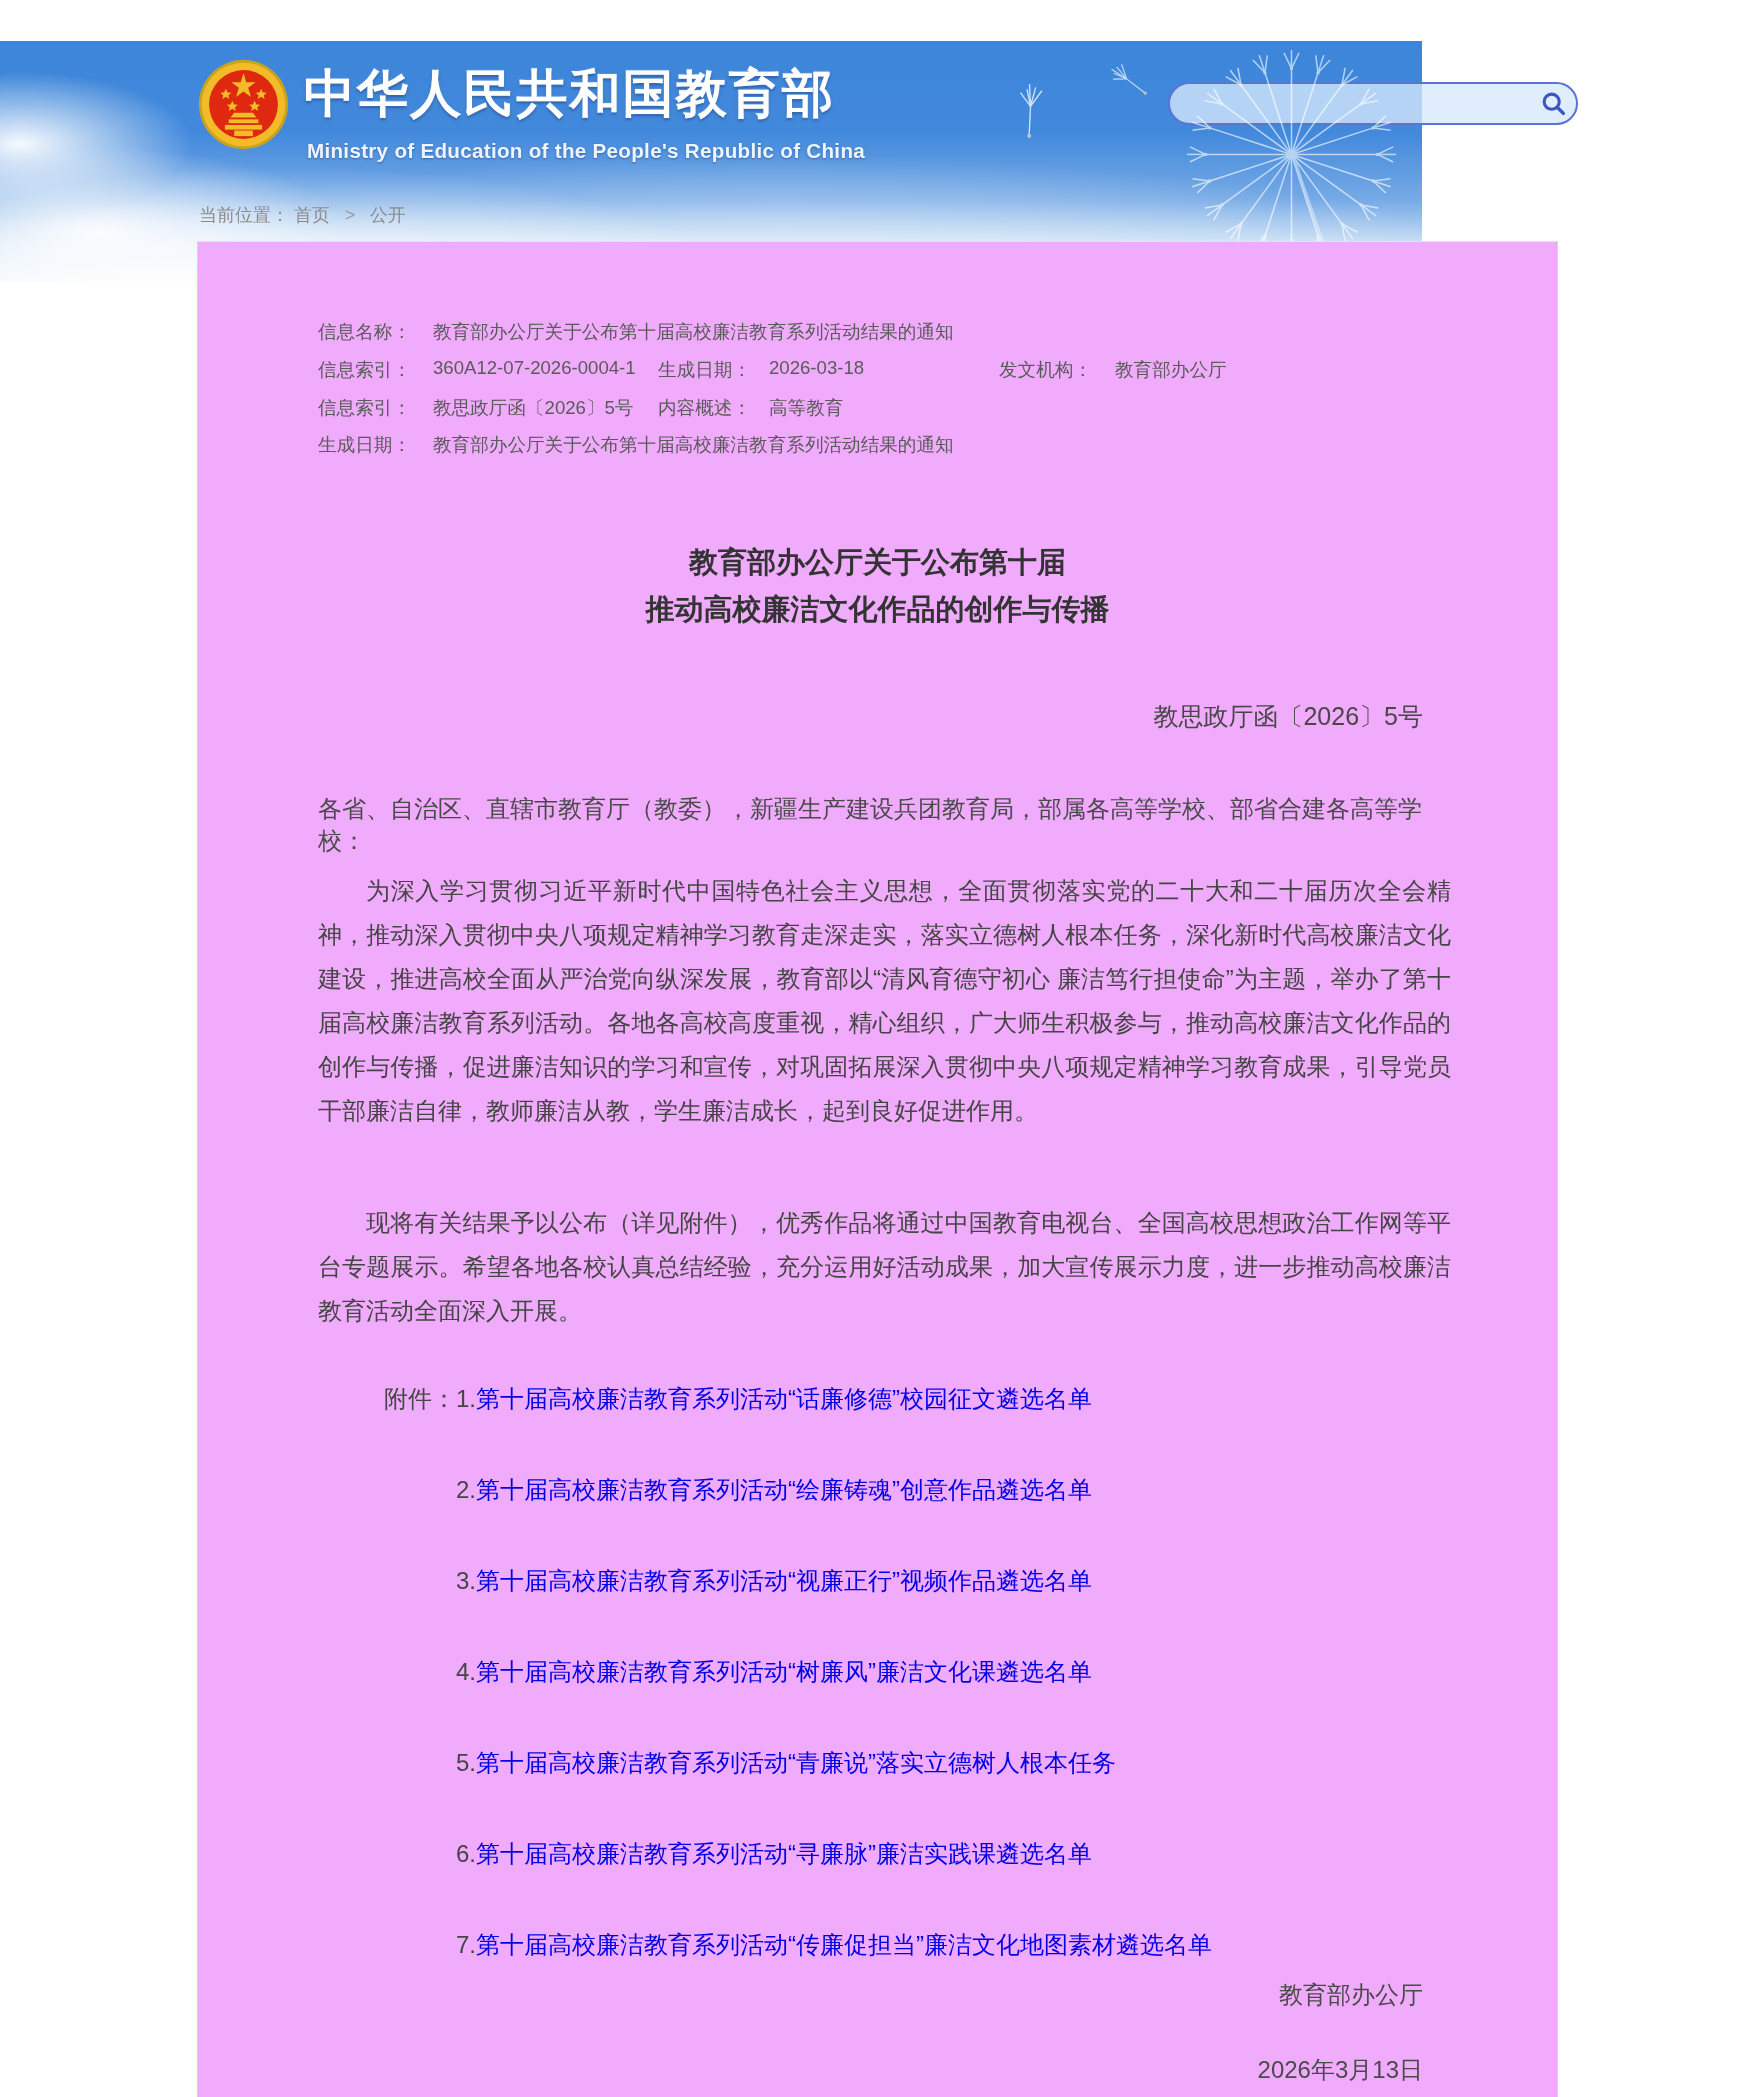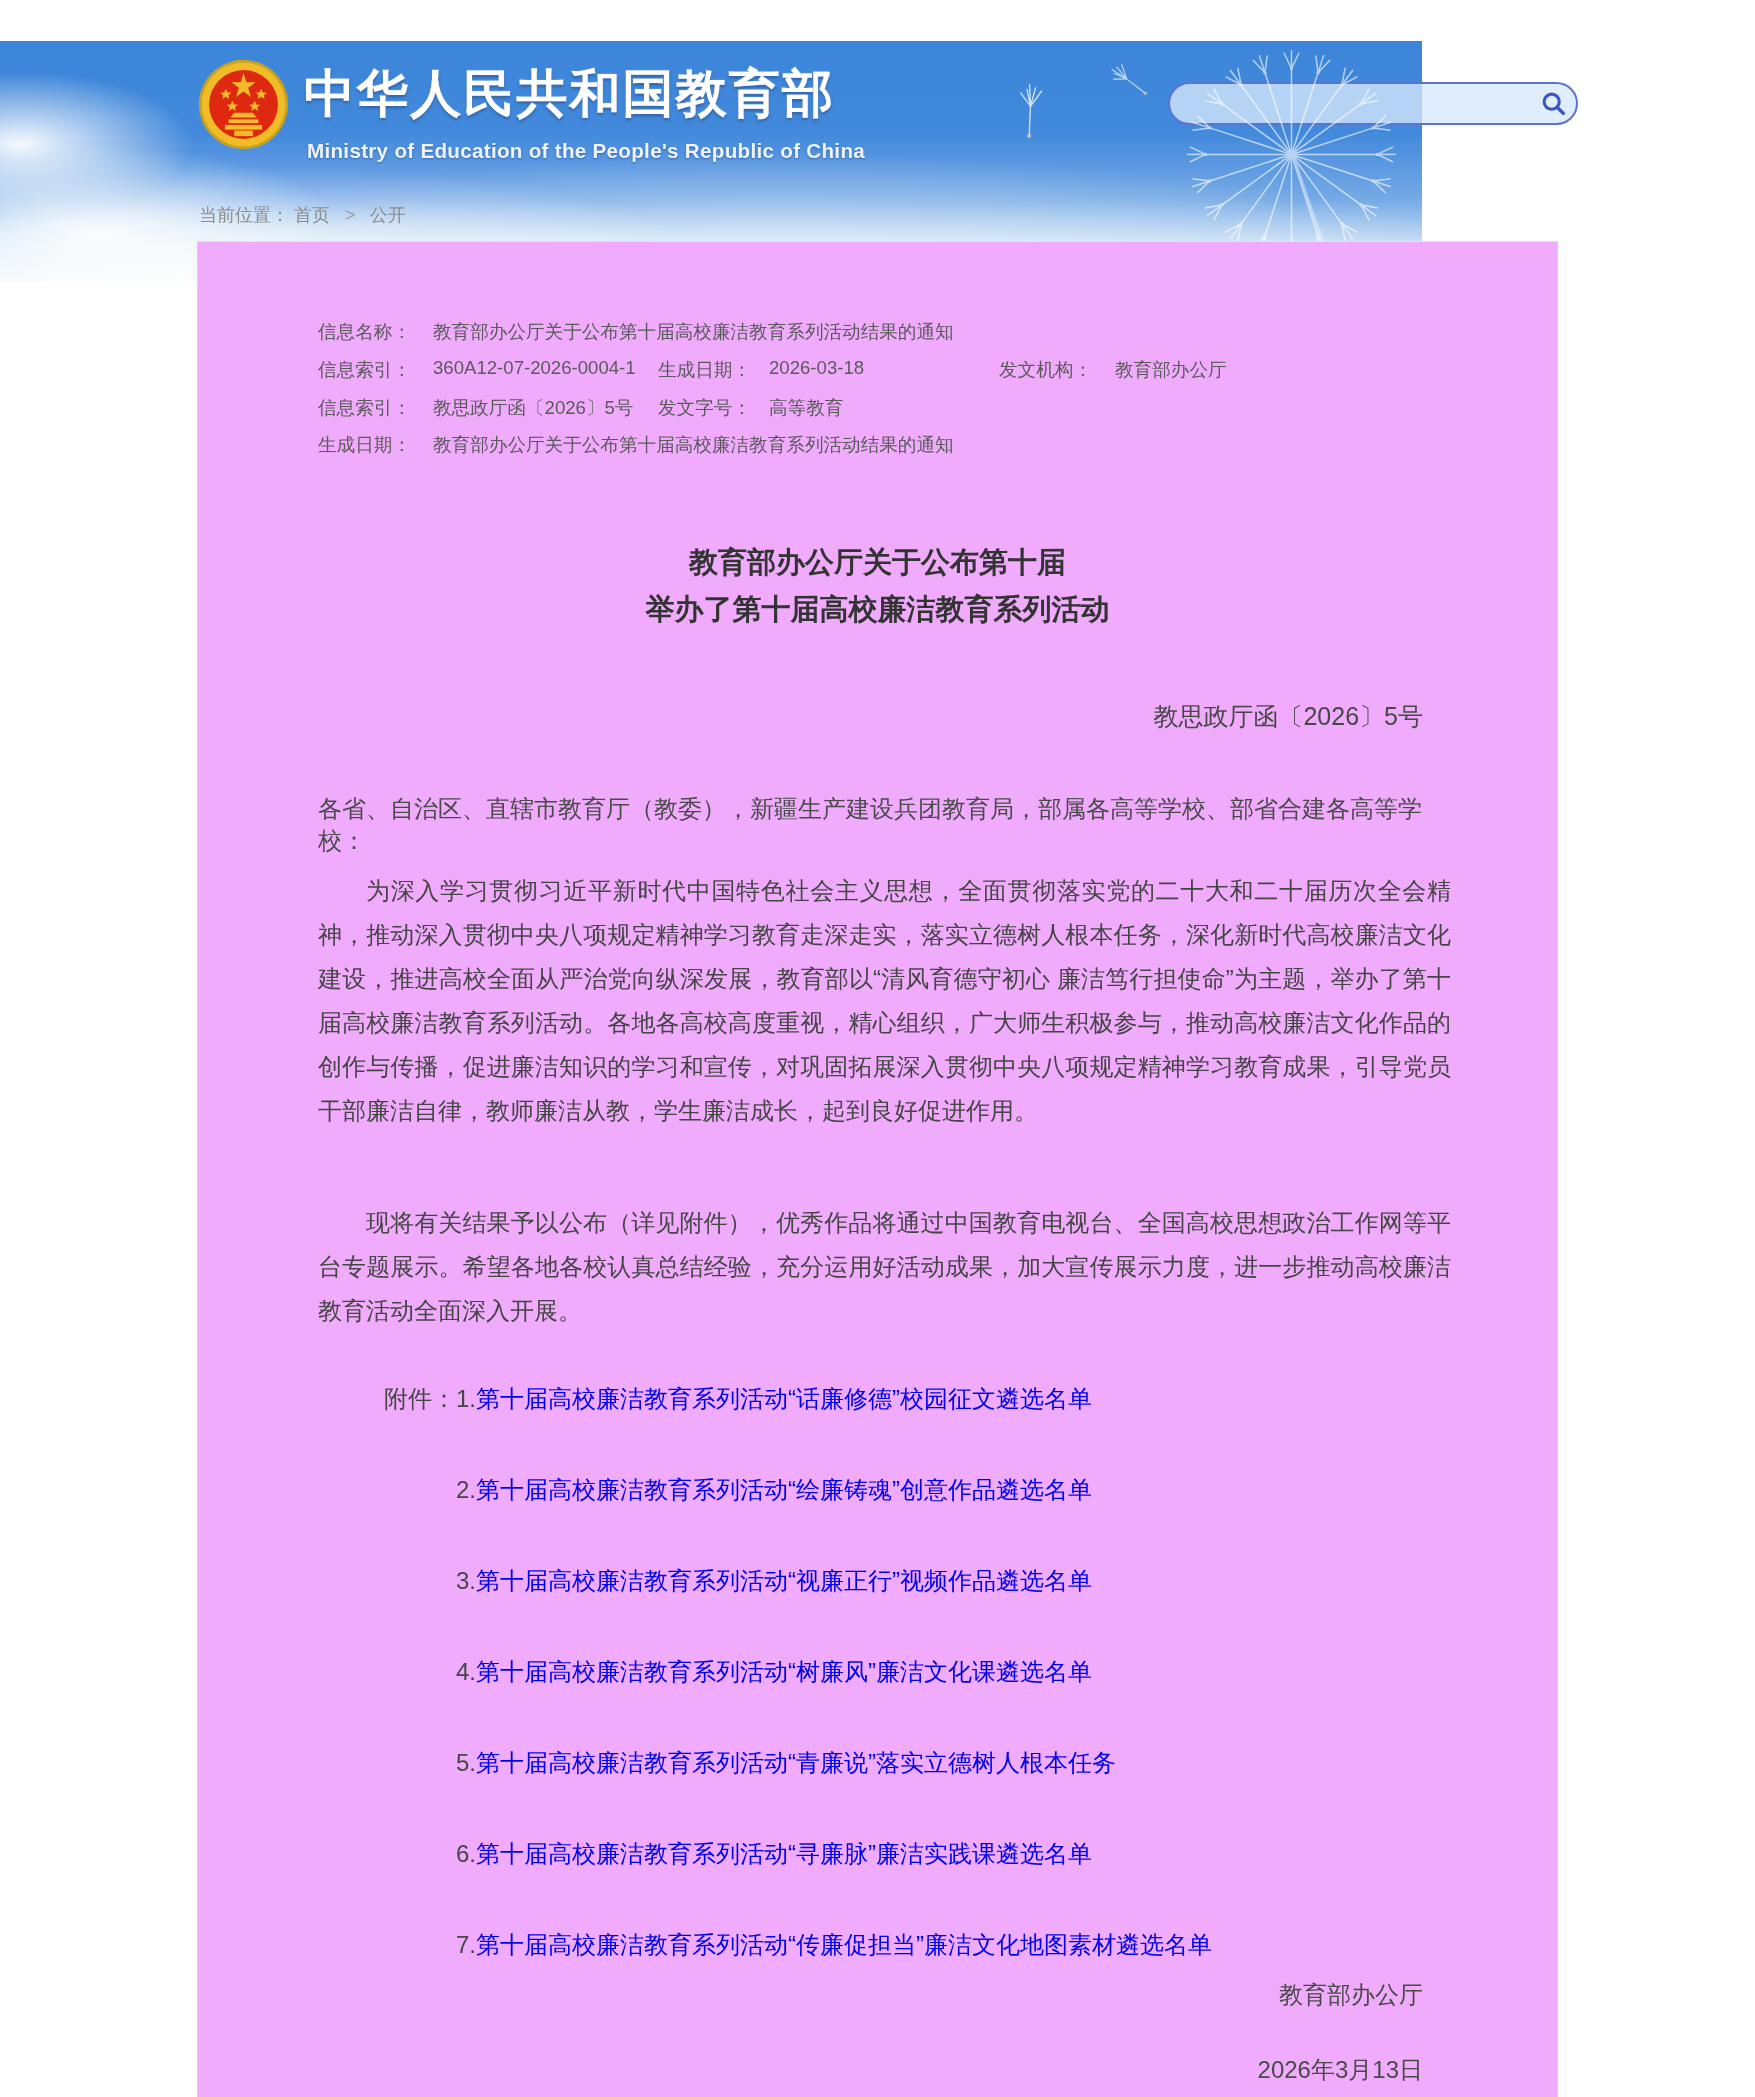--- a/index.html
+++ b/index.html
@@ -193,31 +193,31 @@
     <span style="left:120px;">信息索引：</span>
     <span style="left:235px;">360A12-07-2026-0004-1</span>
     <span style="left:460px;">生成日期：</span>
     <span style="left:571px;">2026-03-18</span>
     <span style="left:801px;">发文机构：</span>
     <span style="left:917px;">教育部办公厅</span>
   </div>
   <div class="meta-row" style="top:153px;">
     <span style="left:120px;">信息索引：</span>
     <span style="left:235px;">教思政厅函〔2026〕5号</span>
-    <span style="left:460px;">发文字号：</span>
+    <span style="left:460px;">内容概述：</span>
     <span style="left:571px;">高等教育</span>
   </div>
   <div class="meta-row" style="top:190px;">
     <span style="left:120px;">生成日期：</span>
     <span style="left:235px;">教育部办公厅关于公布第十届高校廉洁教育系列活动结果的通知</span>
   </div>
 
   <div class="doc-title">
     <div>教育部办公厅关于公布第十届</div>
-    <div>举办了第十届高校廉洁教育系列活动</div>
+    <div>推动高校廉洁文化作品的创作与传播</div>
   </div>
 
   <div class="doc-number">教思政厅函〔2026〕5号</div>
 
   <div class="salutation">各省、自治区、直辖市教育厅（教委），新疆生产建设兵团教育局，部属各高等学校、部省合建各高等学校：</div>
 
   <div class="para para1">为深入学习贯彻习近平新时代中国特色社会主义思想，全面贯彻落实党的二十大和二十届历次全会精神，推动深入贯彻中央八项规定精神学习教育走深走实，落实立德树人根本任务，深化新时代高校廉洁文化建设，推进高校全面从严治党向纵深发展，教育部以“清风育德守初心 廉洁笃行担使命”为主题，举办了第十届高校廉洁教育系列活动。各地各高校高度重视，精心组织，广大师生积极参与，推动高校廉洁文化作品的创作与传播，促进廉洁知识的学习和宣传，对巩固拓展深入贯彻中央八项规定精神学习教育成果，引导党员干部廉洁自律，教师廉洁从教，学生廉洁成长，起到良好促进作用。</div>
   <div class="para para2">现将有关结果予以公布（详见附件），优秀作品将通过中国教育电视台、全国高校思想政治工作网等平台专题展示。希望各地各校认真总结经验，充分运用好活动成果，加大宣传展示力度，进一步推动高校廉洁教育活动全面深入开展。</div>
 
   <div class="attachments">

